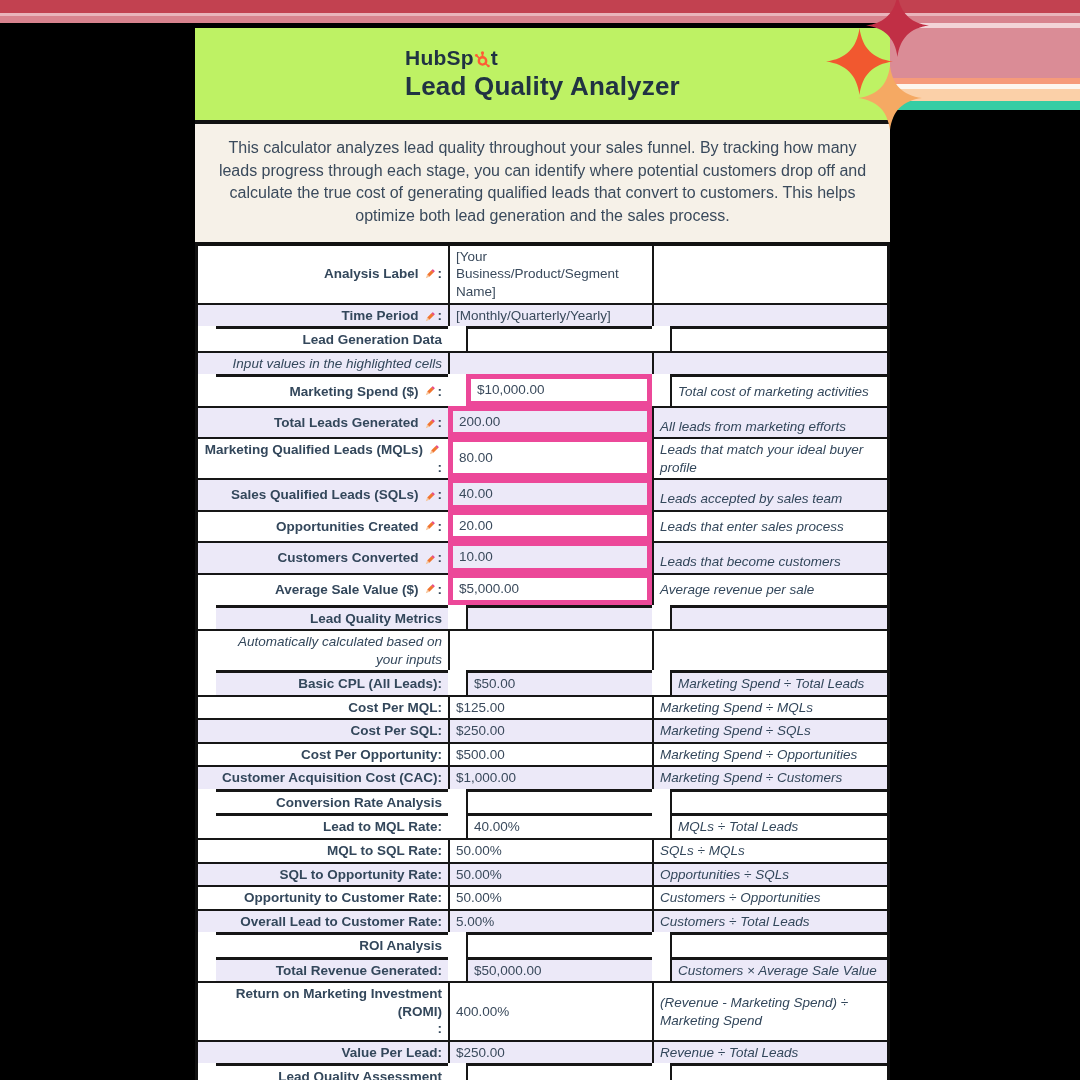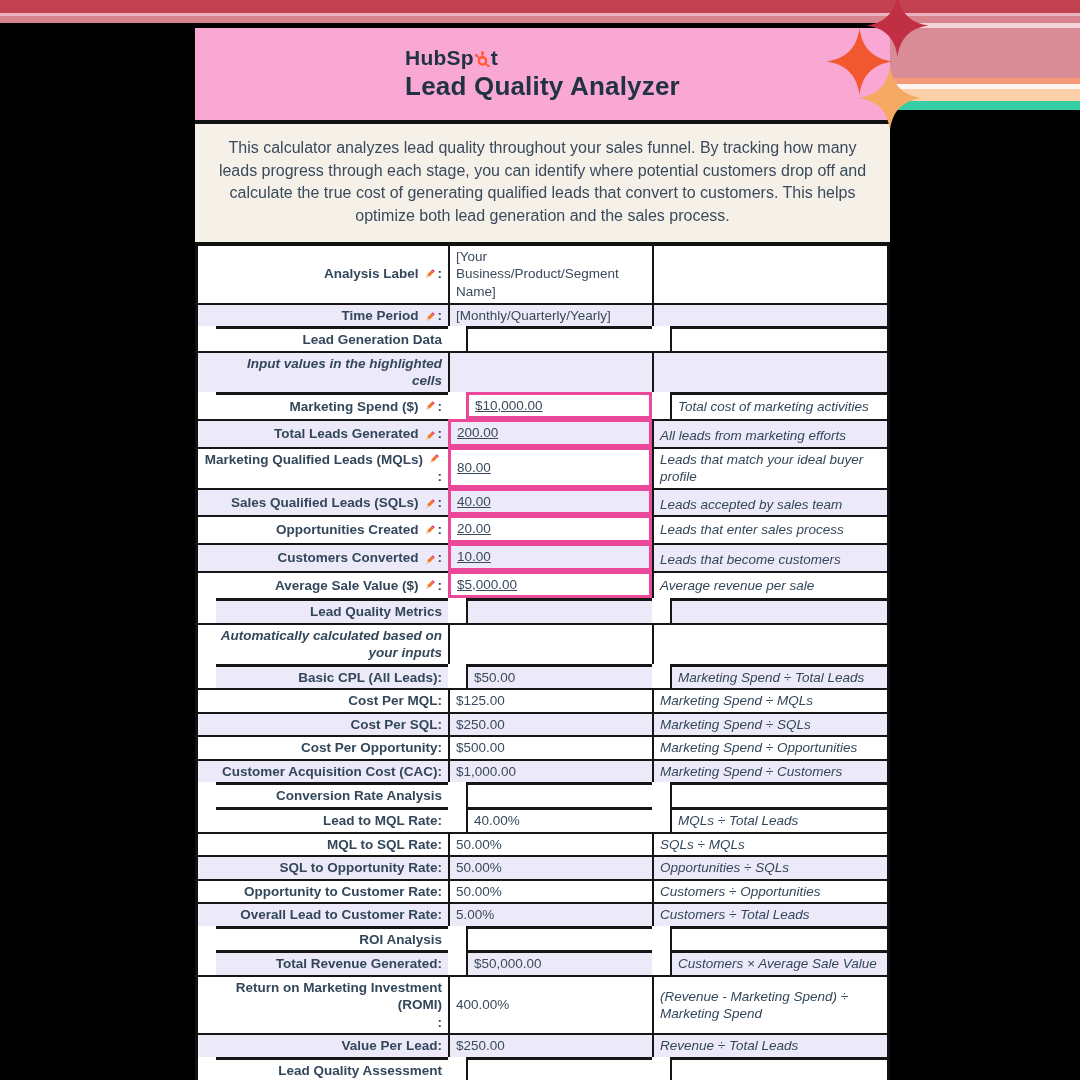--- a/index.html
+++ b/index.html
@@ -15,44 +15,44 @@
   .corner-lightpink{left:886px;top:22px;width:194px;height:6px;background:#f3d4d8;}
   .corner-pink{left:886px;top:28px;width:194px;height:52px;background:#da8c96;}
   .corner-salmon{left:886px;top:78px;width:194px;height:6px;background:#f69b7a;}
   .corner-white{left:886px;top:84px;width:194px;height:5px;background:#fdf6ee;}
   .corner-peach{left:886px;top:89px;width:194px;height:12px;background:#fbd0a8;}
   .corner-teal{left:886px;top:101px;width:194px;height:9px;background:#35cda4;}
   .sparkle{position:absolute;z-index:9;}
 
   
   #panel{position:absolute;left:195px;top:28px;width:695px;z-index:7;}
-  .panel-header{background:#f9a8d4;height:92px;border-bottom:4px solid #111;
+  .panel-header{background:#bef264;height:92px;border-bottom:4px solid #111;
                 display:flex;align-items:center;justify-content:center;}
   .brand-block{text-align:left;}
   .logo{font-size:21px;font-weight:bold;color:#213343;letter-spacing:.2px;line-height:1.1;
         display:flex;align-items:center;}
   .page-title{font-size:26px;font-weight:bold;color:#213343;letter-spacing:.2px;margin-top:1px;}
   .panel-desc{background:#f6f1e8;border-bottom:4px solid #111;padding:13px 16px 14px 16px;
               font-size:16px;line-height:1.42;text-align:center;color:#3a4a5c;}
 
   
   .table{background:#fff;border:3px solid #111;border-top:none;}
   .tr{display:grid;grid-template-columns:250px 204px 235px;}
   .tr.shaded .td{background:#ece9f8;align-items:flex-end;}
   .td{border-left:2px solid #161616;border-top:2px solid #161616;background:#fff;
       box-sizing:border-box;min-height:23px;padding:2px 6px;display:flex;align-items:center;
       font-size:13.5px;line-height:1.3;}
   .td:first-child{border-left:none;}
   .tr:first-child .td{border-top:none;}
   .tr.thick-top .td{border-top-width:3.5px;margin-left:18px;}
   .td.label{justify-content:flex-end;text-align:right;font-weight:bold;color:#33475b;
             flex-wrap:wrap;align-content:center;}
-  .tr.note .td.label{font-weight:bold;font-style:italic;padding-left:20px;}
+  .tr.note .td.label{font-weight:normal;font-style:italic;padding-left:20px;}
   .td.value{color:#3a4a5c;}
-  .td.value.input-cell{border:3px solid #ec4899;text-decoration:underline;}
+  .td.value.input-cell{border:5px solid #ec4899;}
   .td.desc{font-style:italic;color:#33475b;font-weight:500;}
   .pencil{margin:0 2px 0 4px;flex:0 0 auto;}
 </style>
 </head>
 <body>
 
 <div id="stage">
 
   <div class="band band-red"></div>
   <div class="band band-lightline"></div>

